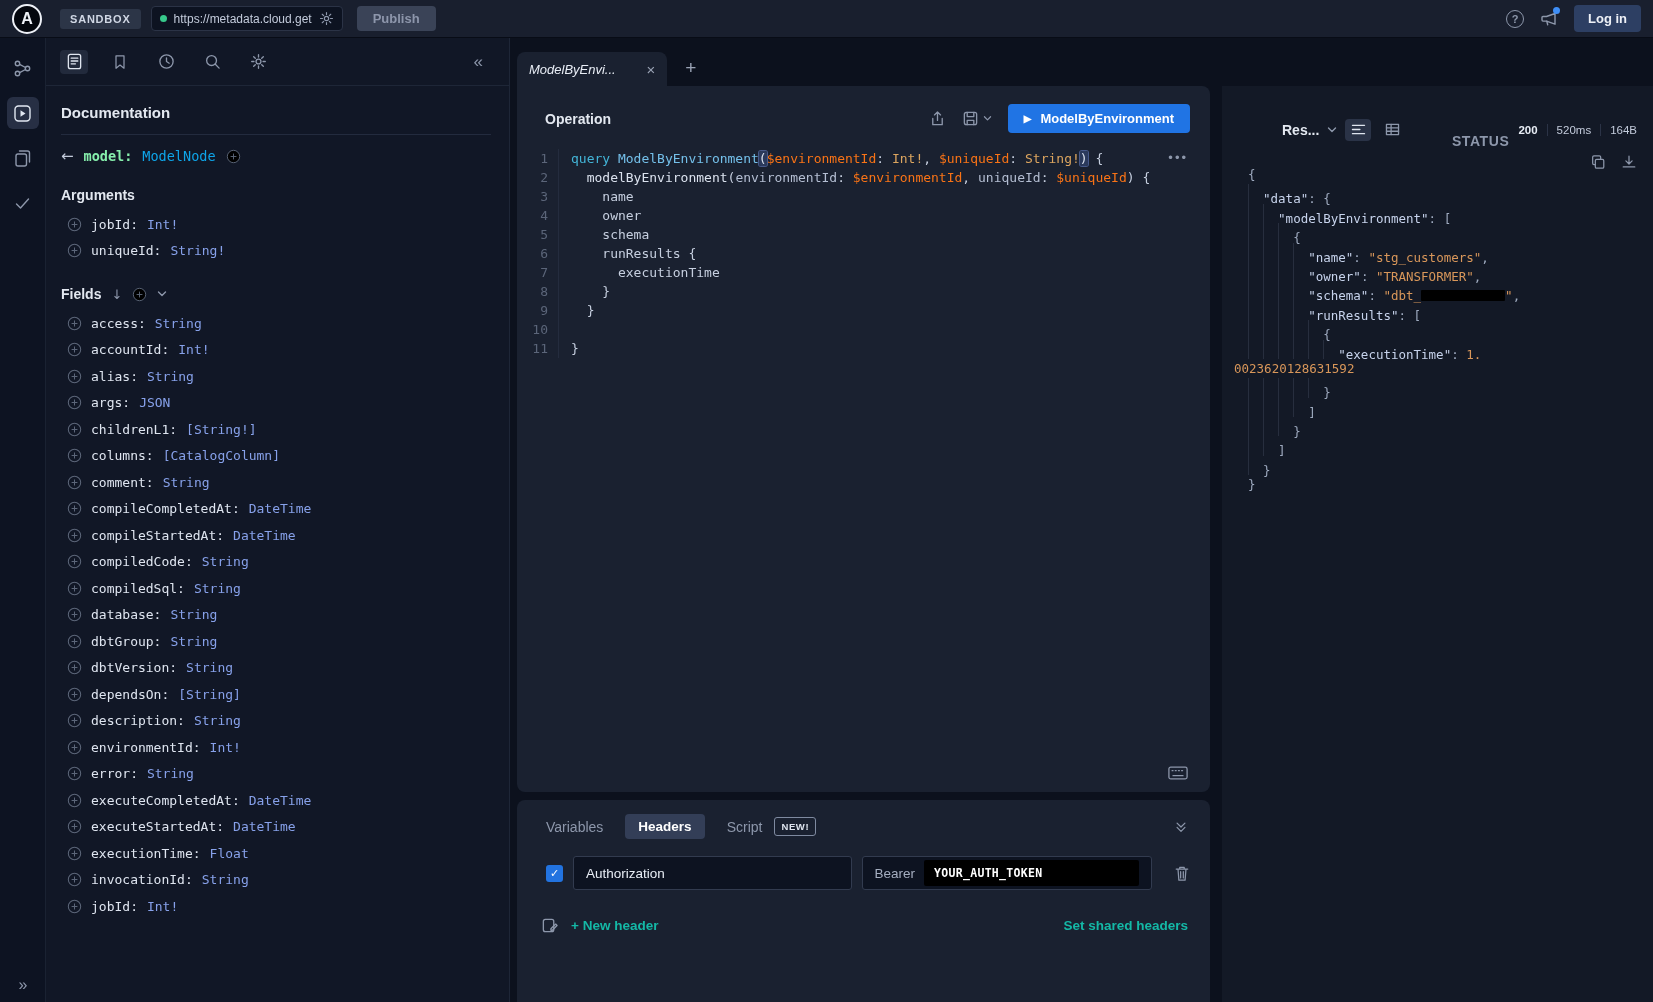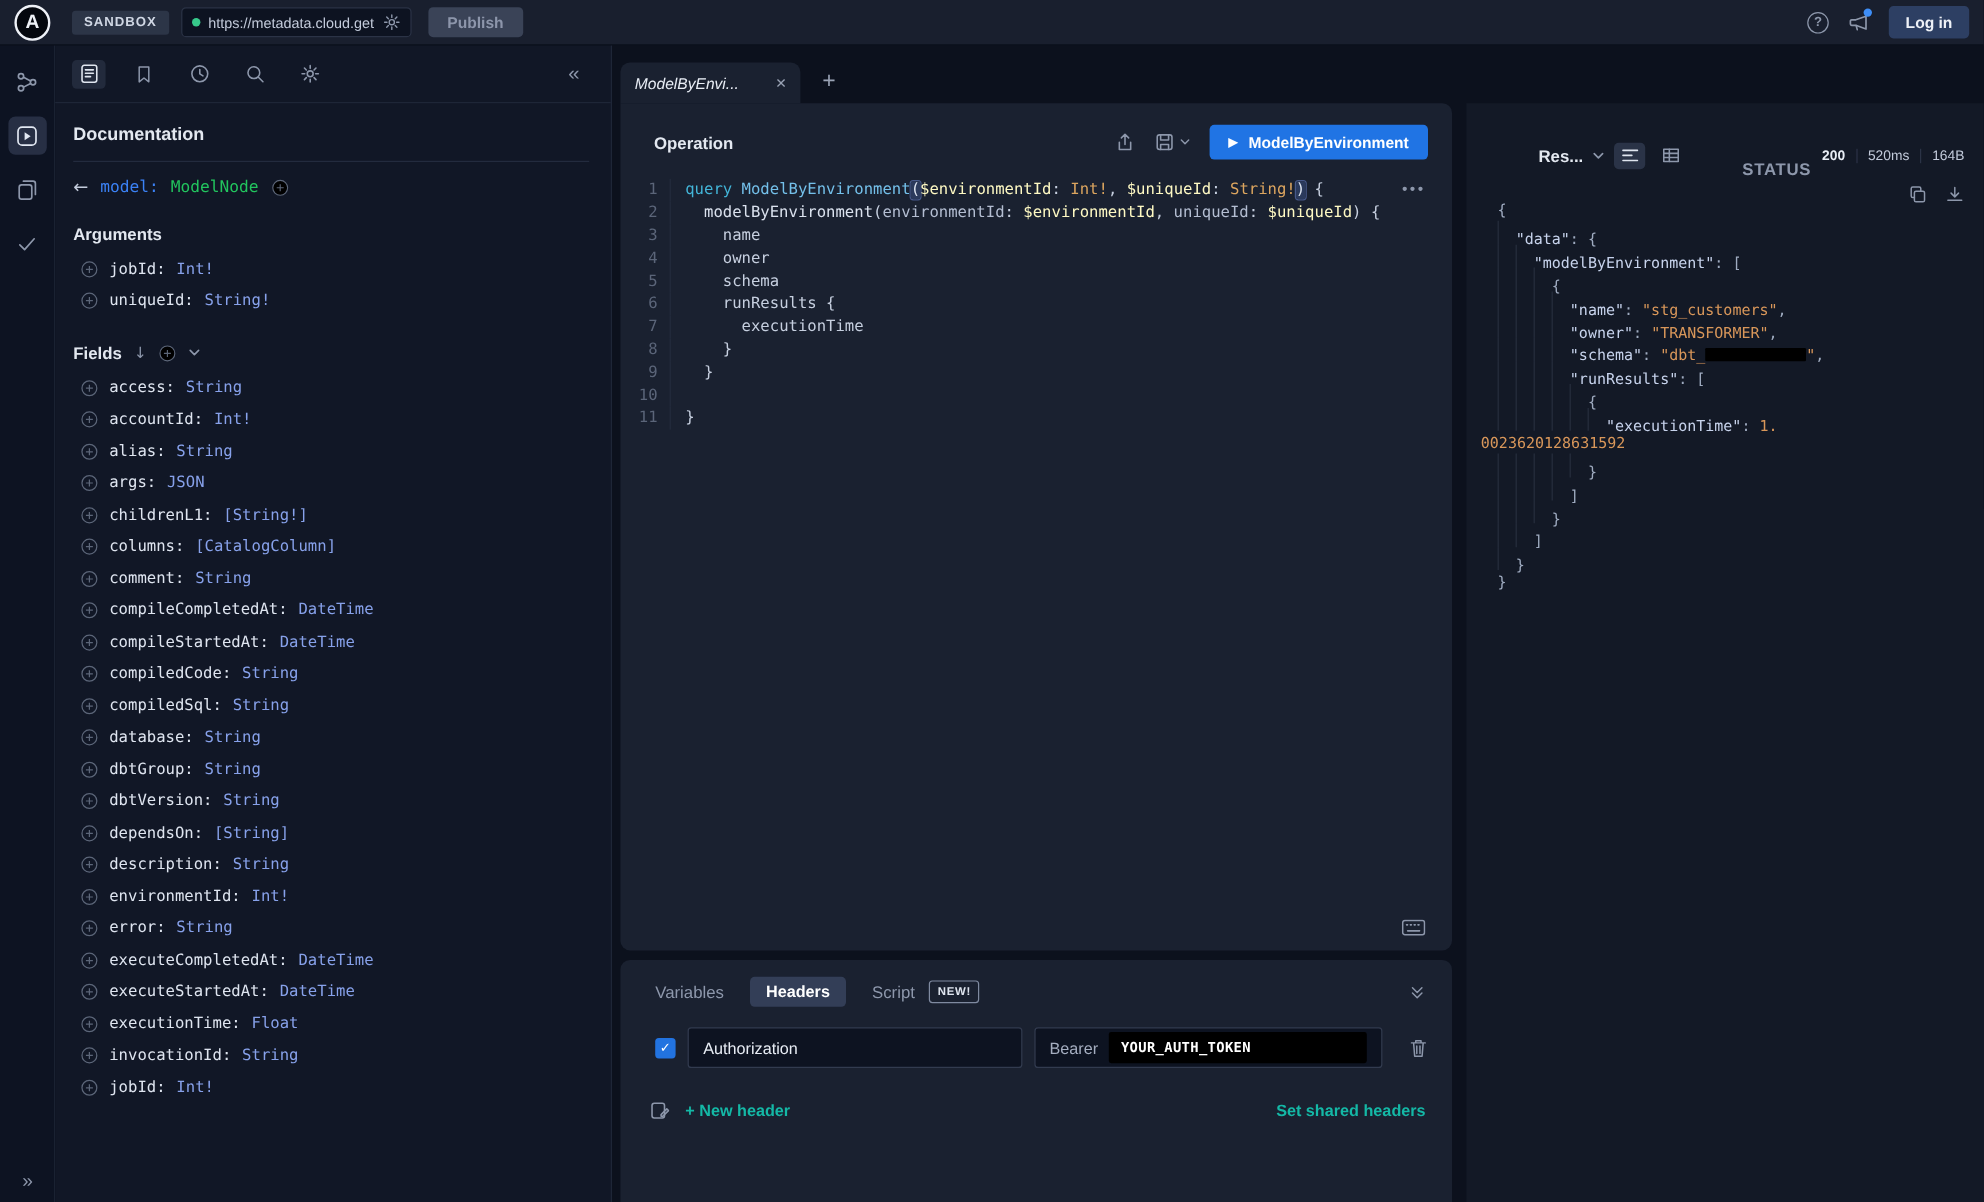--- a/index.html
+++ b/index.html
@@ -52,22 +52,22 @@
     border-bottom:1px solid #1e2637; }
   .dtb { width:28px; height:24px; display:flex; align-items:center; justify-content:center; border-radius:4px; }
   .dtb.sel { background:#222a3c; }
   .dtb.sel .ic { stroke:#dfe5ef; }
   .collapse-left { margin-left:auto; color:#8d97ab; font-size:17px; padding-right:12px; }
   .doc-content { padding:18px 18px 0 15px; }
   .doc-title { font-size:15px; font-weight:700; padding-bottom:13px; border-bottom:1px solid #232b3e; }
   .crumb { display:flex; align-items:center; gap:10px; margin-top:12px;
     font-family:"DejaVu Sans Mono", monospace; font-size:13.5px; }
   .crumb-arrow { color:#c3cbdb; font-size:15px; font-family:"DejaVu Sans", sans-serif; }
-  .crumb-kind { font-weight:400; color:#3b82f6; }
-  .crumb-type { color:#22c55e; }
+  .crumb-kind { font-weight:700; color:#86efac; }
+  .crumb-type { color:#0ea5e9; }
   .sec-title { font-size:14px; font-weight:700; margin-top:22px; display:flex; align-items:center; gap:10px; }
   .sort-glyph { color:#8d97ab; font-size:13px; font-weight:400; font-family:"DejaVu Sans", sans-serif; }
   .doc-list { margin-top:8px; }
   .drow { height:26.5px; display:flex; align-items:center; gap:9px; padding-left:6px;
     font-family:"DejaVu Sans Mono", monospace; font-size:13px; }
   .plus-ic { width:15px; height:15px; color:#5c6679; stroke:#5c6679; flex:none; }
   .dname { color:#dfe5f0; }
   .dtype { color:#87a1ea; }
 
   
@@ -85,21 +85,21 @@
   .op-title { font-size:14px; font-weight:700; margin-right:auto; }
   .save-wrap { display:flex; align-items:center; gap:4px; }
   .runbtn { display:flex; align-items:center; gap:9px; background:#2074e4; color:#fff;
     border:none; border-radius:4px; padding:7px 16px; font-size:13px; font-weight:700; font-family:inherit; }
   .run-play { font-size:10px; }
   .editor { margin-top:4px; font-family:"DejaVu Sans Mono", monospace; font-size:13px; }
   .cl { white-space:pre; line-height:19px; height:19px; display:flex; }
   .lnum { display:inline-block; flex:none; width:42px; text-align:right; padding-right:10px;
     margin-right:12px; border-right:1px solid #242c3e; color:#5b6579; }
   .ctext { white-space:pre; }
-  .kw { color:#43b5d8; } .op { color:#74c0ea; } .vr { color:#fef9c3; }
+  .kw { color:#43b5d8; } .op { color:#74c0ea; } .vr { color:#f97316; }
   .ty { color:#dca55f; } .ar { color:#b4bed2; } .fd { color:#dbe2ee; }
   .sf { color:#c6cfdf; } .pl { color:#c6cfdf; }
   .hb { background:#2b3a5c; box-shadow:0 0 0 1px #47598a; border-radius:2px; color:#dbe2ee; }
   .more-dots { position:absolute; right:22px; top:64px; color:#8d97ab; font-size:13px; letter-spacing:2px; }
   .kbd-ic { position:absolute; right:22px; bottom:12px; }
 
   
   .headerscard { position:absolute; left:517px; top:800px; width:693px; height:202px;
     background:#1a2130; border-radius:8px 8px 0 0; }
   .hc-tabs { display:flex; align-items:center; gap:22px; padding:14px 22px 0 29px; }

